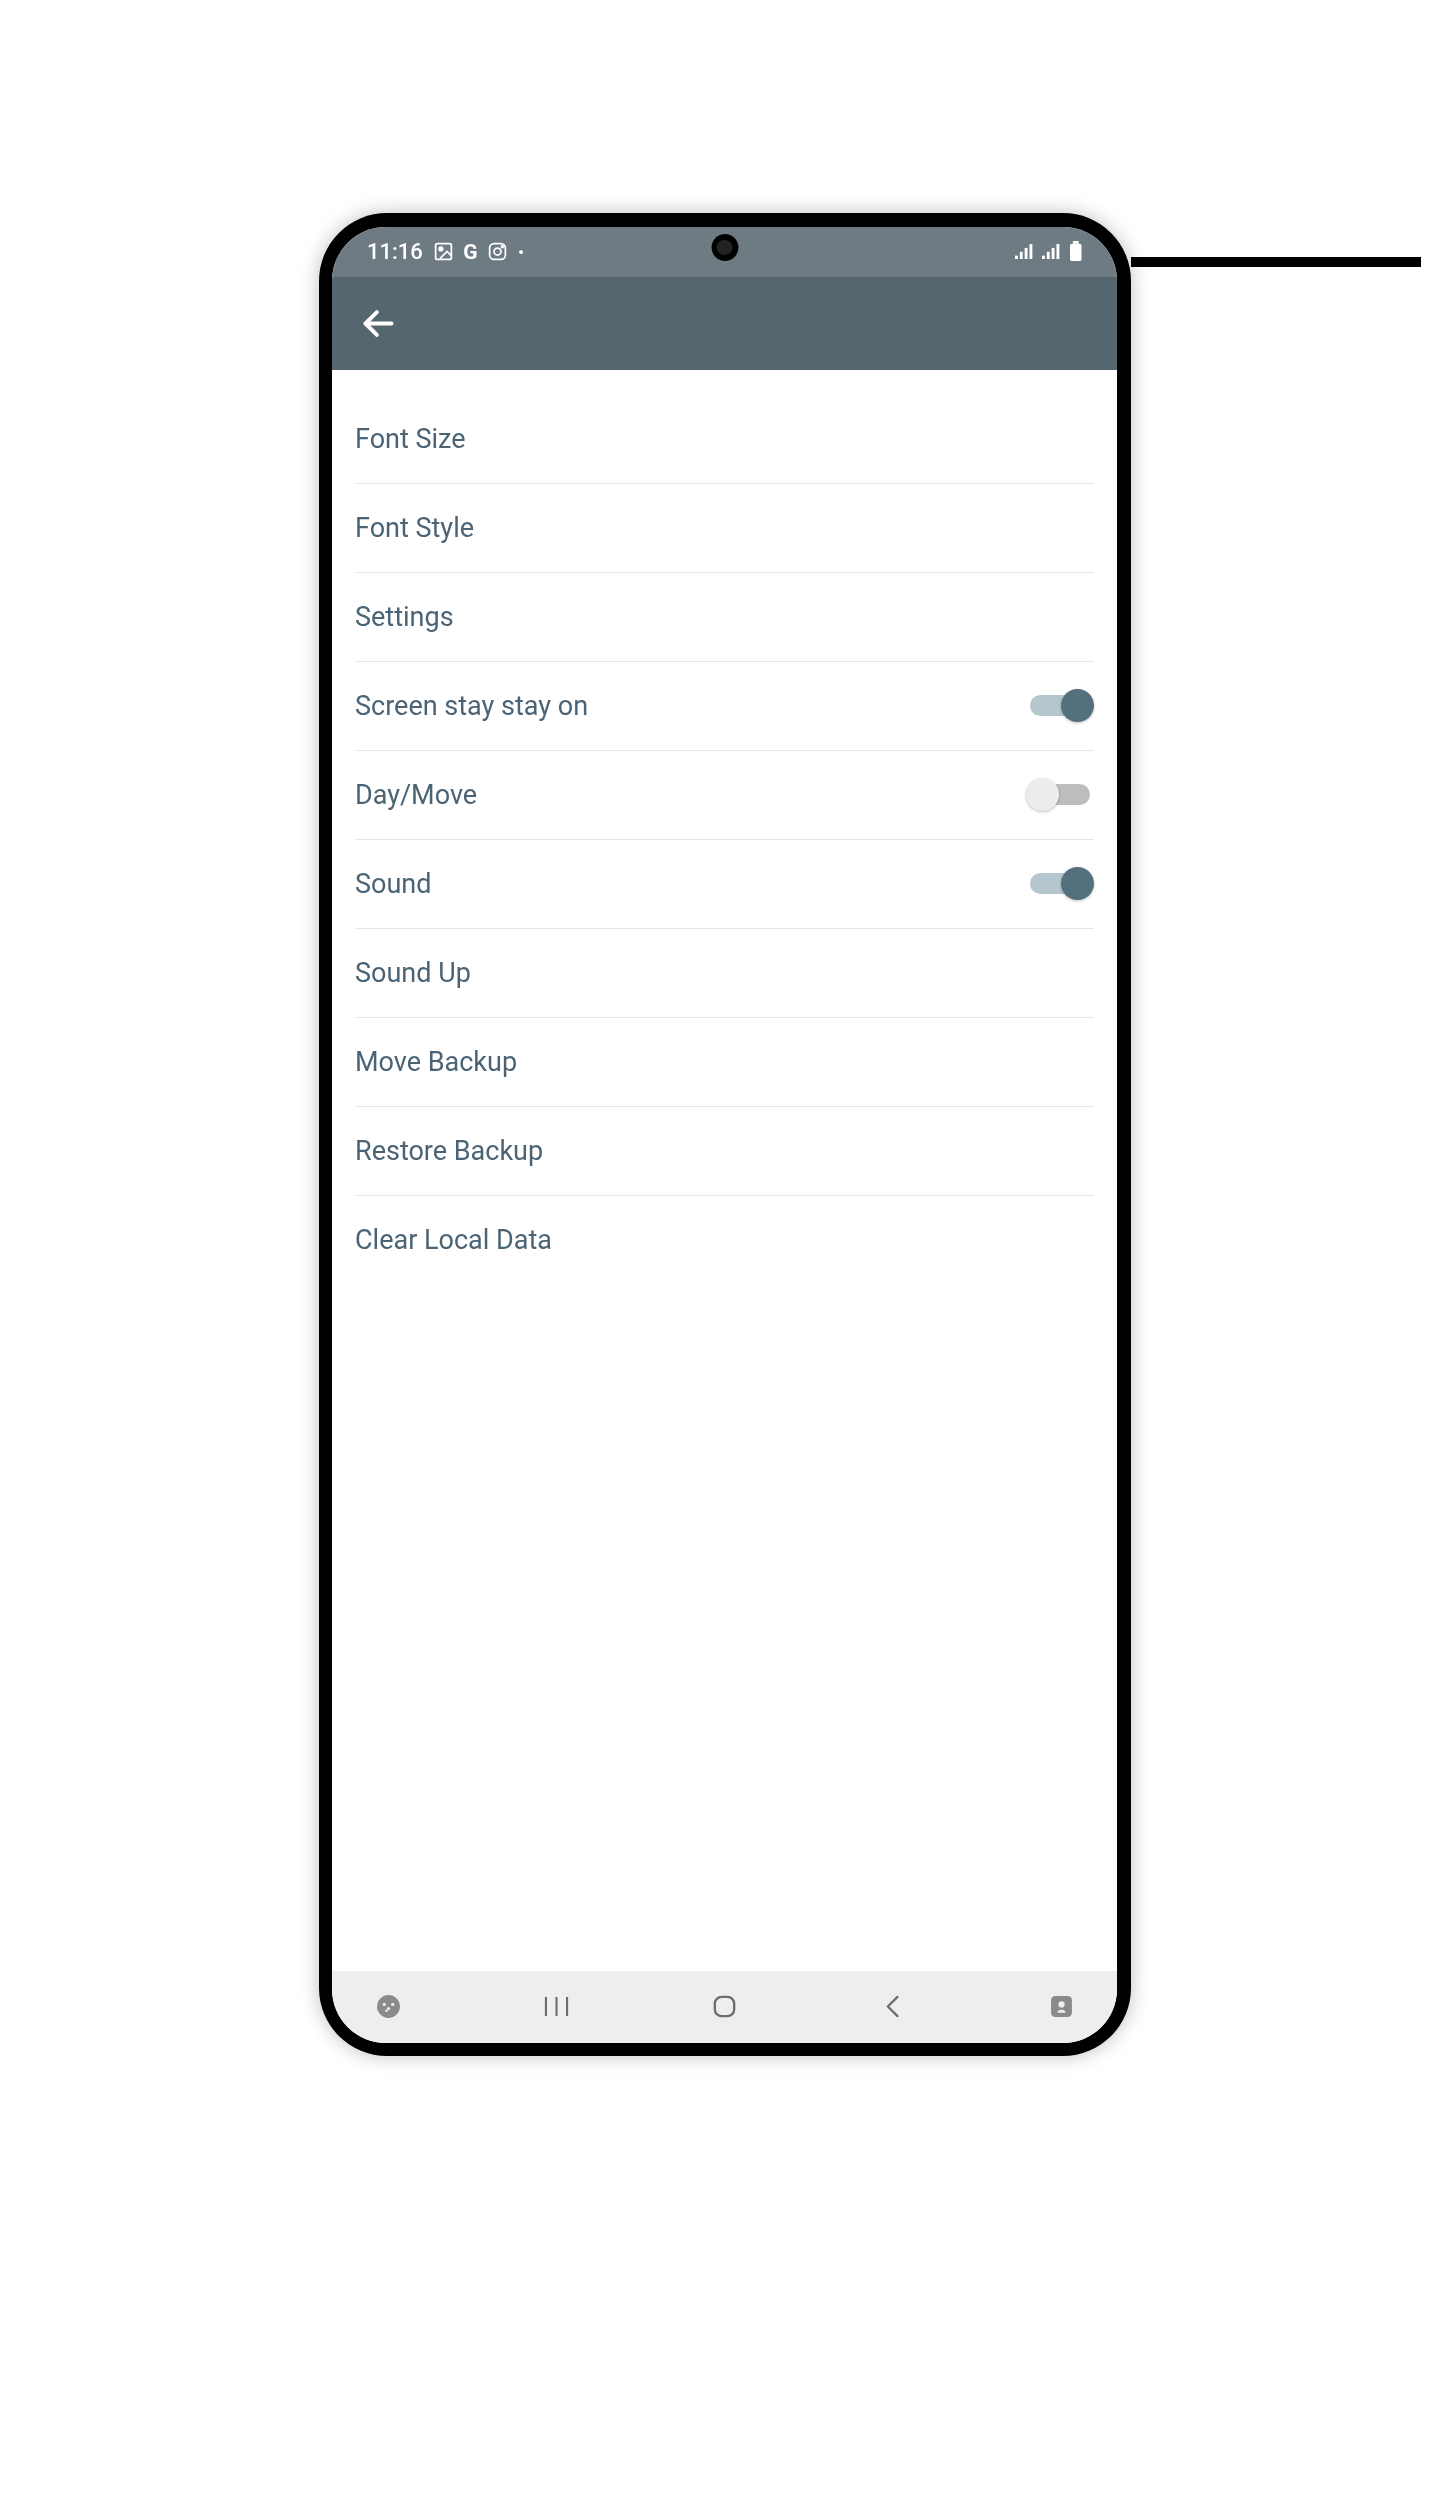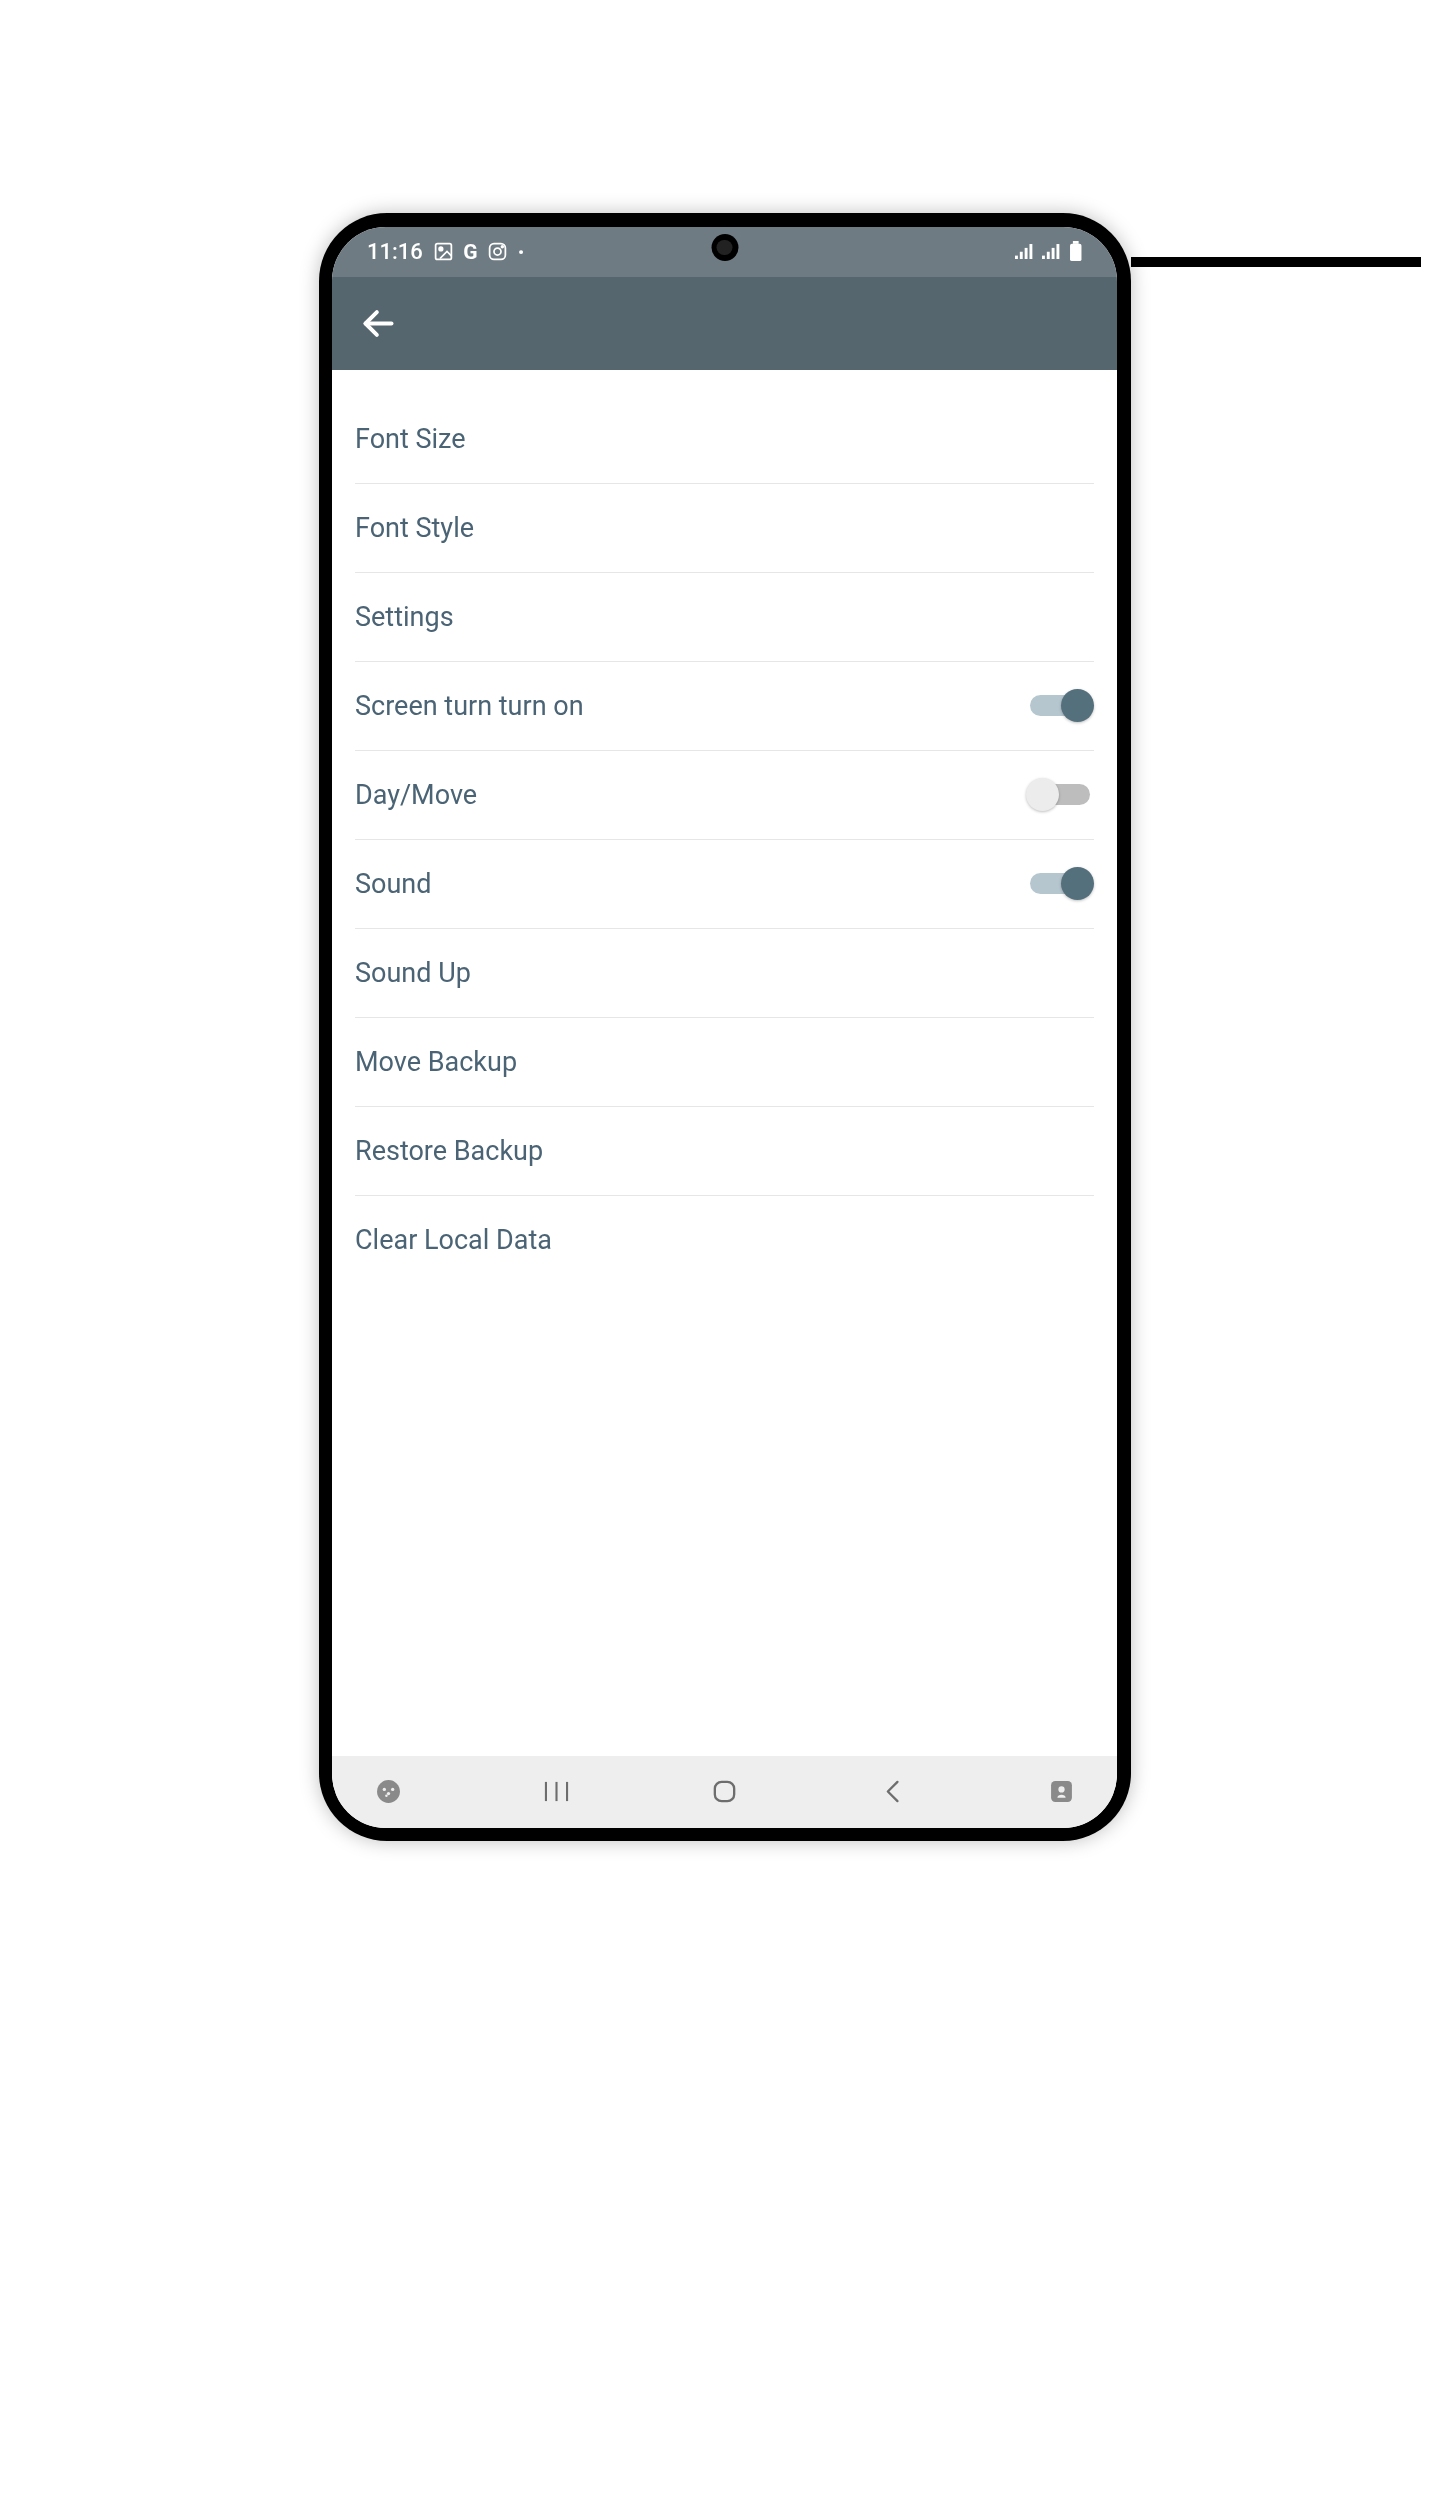--- a/index.html
+++ b/index.html
@@ -12,21 +12,21 @@
     height: 2512px;
     background: #ffffff;
     font-family: -apple-system, Roboto, "Helvetica Neue", Arial, sans-serif;
     display: flex;
     align-items: flex-start;
     justify-content: center;
     padding-top: 213px;
   }
   .phone-frame {
     width: 812px;
-    height: 1628px;
+    height: 1843px;
     background: #000;
     border-radius: 68px;
     padding: 13.5px;
     position: relative;
     box-shadow: 0 0 19.3px rgba(0,0,0,0.25);
   }
   .phone-screen {
     width: 100%;
     height: 100%;
     background: #ffffff;
@@ -265,21 +265,21 @@
 
       <div class="setting-row">
         <span class="setting-label">Font Style</span>
       </div>
 
       <div class="setting-row">
         <span class="setting-label">Settings</span>
       </div>
 
       <div class="setting-row">
-        <span class="setting-label">Screen turn turn on</span>
+        <span class="setting-label">Screen stay stay on</span>
         <div class="toggle on">
           <div class="toggle-track"></div>
           <div class="toggle-thumb"></div>
         </div>
       </div>
 
       <div class="setting-row">
         <span class="setting-label">Day/Move</span>
         <div class="toggle off">
           <div class="toggle-track"></div>

